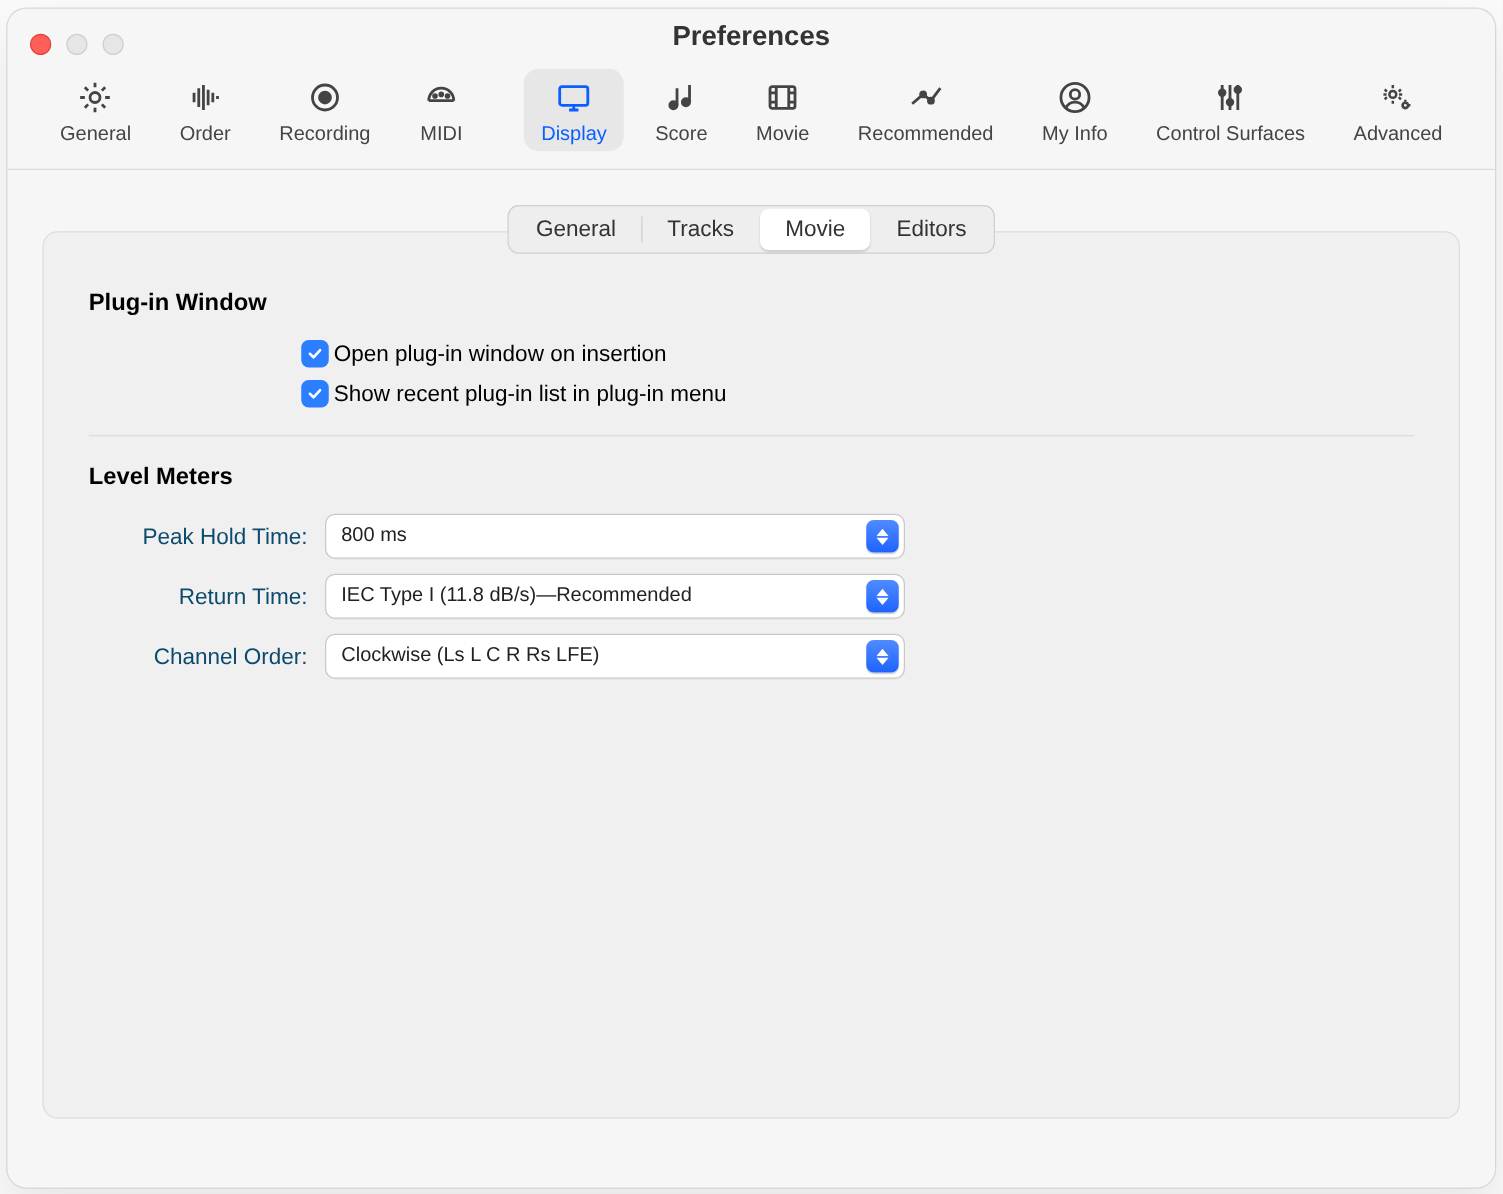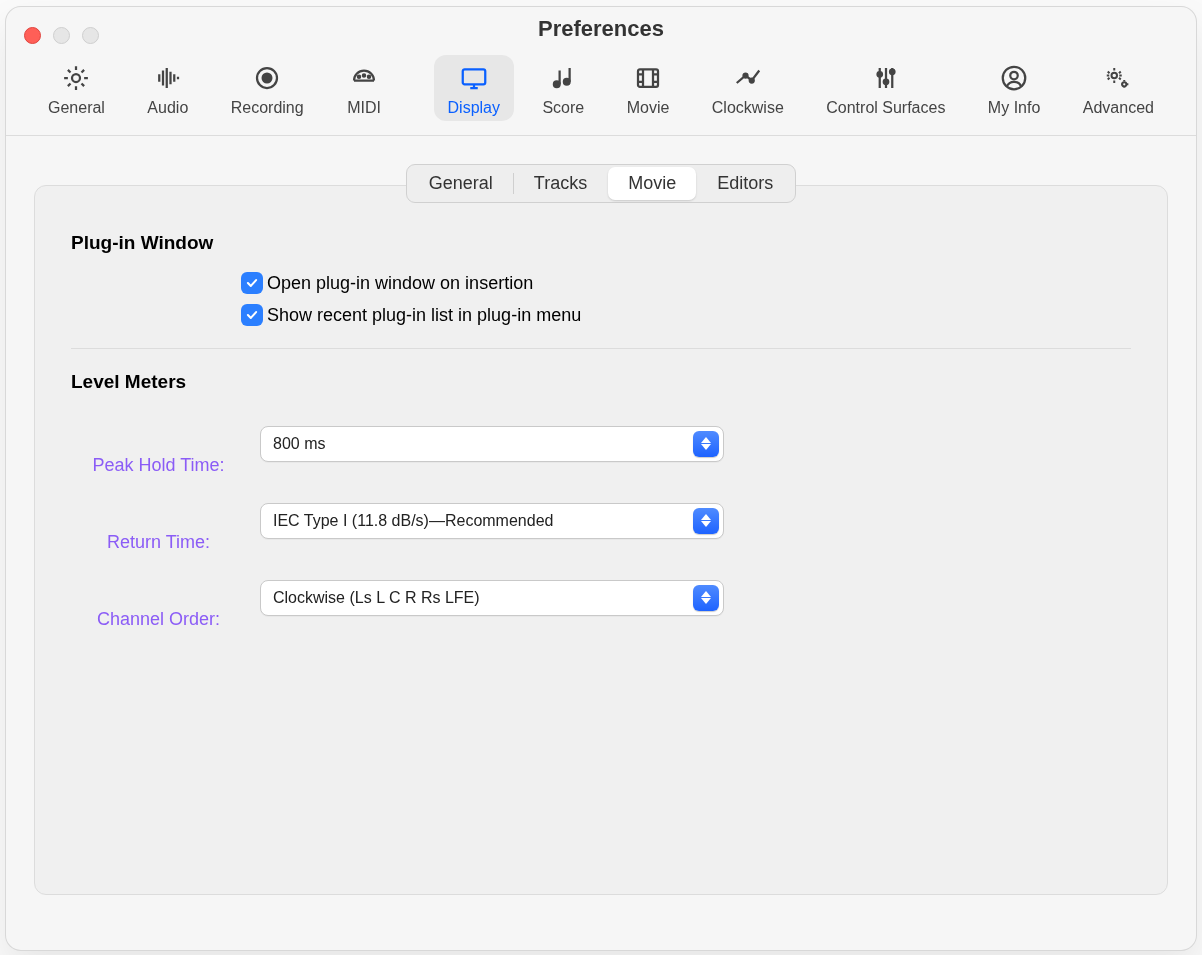--- a/index.html
+++ b/index.html
@@ -61,21 +61,21 @@
   .section-title{font-size:19px;font-weight:700;margin:16px 0 18px 0;}
 
   .check-row{display:flex;align-items:flex-end;gap:4px;margin:8px 0 10px 170px;}
   .check{width:22px;height:22px;border-radius:6px;background:var(--accent2);display:flex;align-items:center;justify-content:center;flex:0 0 auto;}
   .check svg{width:14px;height:14px;color:#fff;}
   .check-label{font-size:18px;}
 
   hr.sep{border:none;border-top:1px solid var(--divider);margin:22px 0;}
 
   .form-row{display:flex;align-items:center;margin:12px 0;}
-  .form-label{width:175px;text-align:center;font-size:18px;color:#8b5cf6;margin-right:14px;margin-top:44px;}
+  .form-label{width:175px;text-align:right;font-size:18px;color:#0c4a6e;margin-right:14px;}
   .select{position:relative;width:410px;height:34px;background:#fff;border:1px solid var(--border);border-radius:8px;display:flex;align-items:center;padding:0 40px 0 12px;font-size:16px;color:#222;box-shadow:0 1px 0 rgba(0,0,0,0.03);}
   .select .knob{position:absolute;right:4px;top:4px;width:26px;height:26px;border-radius:6px;background:linear-gradient(#4f8bff,#1e63ff);display:flex;flex-direction:column;align-items:center;justify-content:center;gap:1px;box-shadow:0 1px 1px rgba(0,0,0,0.2);}
   .select .knob svg{width:10px;height:6px;color:#fff;display:block;}
 </style>
 </head>
 <body>
 
 <div class="window">
 
   <div class="traffic">
@@ -105,21 +105,21 @@
         <svg viewBox="0 0 24 24" fill="none" stroke="currentColor" stroke-width="1.8">
             <line x1="3" y1="12" x2="3" y2="12"></line>
             <line x1="5" y1="9" x2="5" y2="15"></line>
             <line x1="8" y1="6" x2="8" y2="18"></line>
             <line x1="11" y1="4" x2="11" y2="20"></line>
             <line x1="14" y1="7" x2="14" y2="17"></line>
             <line x1="17" y1="9" x2="17" y2="15"></line>
             <line x1="20" y1="11" x2="20" y2="13"></line>
           </svg>
       </span>
-      <span class="lbl">Audio</span>
+      <span class="lbl">Order</span>
     </div>
 
     <div class="tb-item">
       <span class="tb-icon">
         <svg viewBox="0 0 24 24" fill="none" stroke="currentColor" stroke-width="1.8">
             <circle cx="12" cy="12" r="8"></circle>
             <circle cx="12" cy="12" r="3.5" fill="currentColor"></circle>
           </svg>
       </span>
       <span class="lbl">Recording</span>
@@ -177,46 +177,46 @@
     </div>
 
     <div class="tb-item">
       <span class="tb-icon">
         <svg viewBox="0 0 24 24" fill="none" stroke="currentColor" stroke-width="1.8">
             <path d="M3 16 L10 10 L15 14 L21 6"></path>
             <circle cx="10" cy="10" r="1.6" fill="currentColor"></circle>
             <circle cx="15" cy="14" r="1.6" fill="currentColor"></circle>
           </svg>
       </span>
-      <span class="lbl">Clockwise</span>
+      <span class="lbl">Recommended</span>
+    </div>
+
+    <div class="tb-item">
+      <span class="tb-icon">
+        <svg viewBox="0 0 24 24" fill="none" stroke="currentColor" stroke-width="1.8">
+            <circle cx="12" cy="12" r="9"></circle>
+            <circle cx="12" cy="10" r="3"></circle>
+            <path d="M6 19c1.2-2.6 3.5-4 6-4s4.8 1.4 6 4"></path>
+          </svg>
+      </span>
+      <span class="lbl">My Info</span>
     </div>
 
     <div class="tb-item">
       <span class="tb-icon">
         <svg viewBox="0 0 24 24" fill="none" stroke="currentColor" stroke-width="1.8">
             <line x1="7" y1="4" x2="7" y2="20"></line>
             <line x1="12" y1="4" x2="12" y2="20"></line>
             <line x1="17" y1="4" x2="17" y2="20"></line>
             <circle cx="7" cy="9" r="1.8" fill="currentColor"></circle>
             <circle cx="12" cy="15" r="1.8" fill="currentColor"></circle>
             <circle cx="17" cy="7" r="1.8" fill="currentColor"></circle>
           </svg>
       </span>
       <span class="lbl">Control Surfaces</span>
-    </div>
-
-    <div class="tb-item">
-      <span class="tb-icon">
-        <svg viewBox="0 0 24 24" fill="none" stroke="currentColor" stroke-width="1.8">
-            <circle cx="12" cy="12" r="9"></circle>
-            <circle cx="12" cy="10" r="3"></circle>
-            <path d="M6 19c1.2-2.6 3.5-4 6-4s4.8 1.4 6 4"></path>
-          </svg>
-      </span>
-      <span class="lbl">My Info</span>
     </div>
 
     <div class="tb-item">
       <span class="tb-icon">
         <svg viewBox="0 0 24 24" fill="none" stroke="currentColor" stroke-width="1.6">
             <circle cx="9" cy="10" r="2.2"></circle>
             <path d="M9 4v2M9 14v2M14.2 6.8l-1.4 1.4M5.2 11.8l-1.4 1.4M14.2 13.2l-1.4-1.4M5.2 8.2 3.8 6.8M3 10h2M13 10h2"></path>
             <circle cx="17" cy="17" r="1.7"></circle>
             <path d="M17 13.5v1.2M17 18.3v1.2M20.3 17h-1.2M15.9 17h-1.2"></path>
           </svg>

